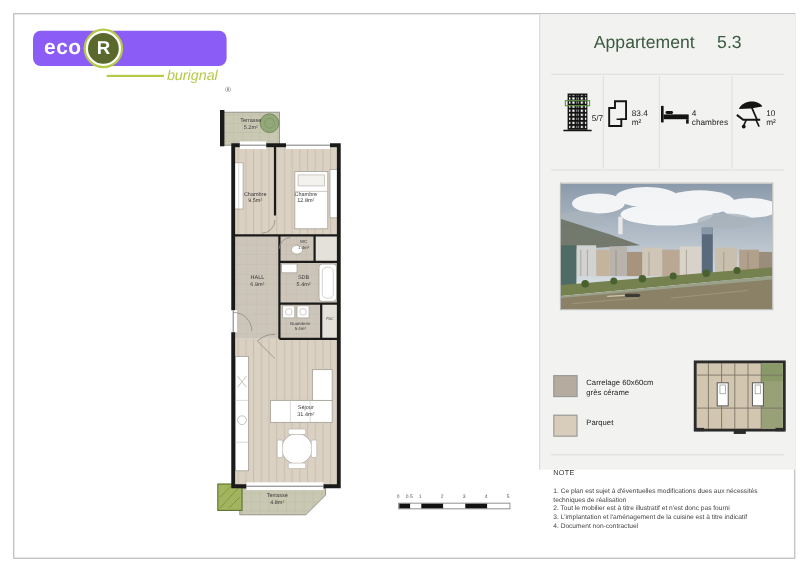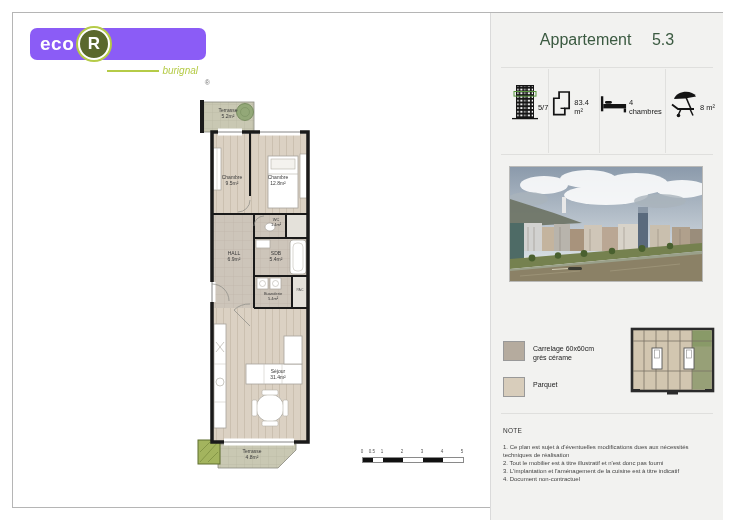--- a/index.html
+++ b/index.html
@@ -14,21 +14,21 @@
              background:#8b5cf6;border-radius:7px;padding:0 10px;color:#fff;
              font-weight:bold;font-size:19px;letter-spacing:.5px;}
   .logo-circle{width:36px;height:36px;border-radius:50%;background:#b5cb47;
                display:flex;align-items:center;justify-content:center;
                margin:0 2px;flex:0 0 auto;}
   .logo-circle-inner{width:28px;height:28px;border-radius:50%;background:#5a682c;
                border:2px solid #ffffff;display:flex;align-items:center;
                justify-content:center;color:#fff;font-weight:bold;font-size:17px;}
   .logo-sub{position:absolute;right:8px;bottom:4px;display:flex;align-items:center;gap:3px;}
   .logo-sub .bar{width:52px;height:2px;background:#b5cb47;}
-  .logo-sub .txt{font-size:10px;color:#b5cb47;font-style:italic;}
+  .logo-sub .txt{font-size:13px;color:#b5cb47;font-style:italic;}
   .logo-mark{position:absolute;right:-4px;bottom:-6px;font-size:7px;color:#777;}
 
   
   .plan{position:absolute;left:188px;top:96px;width:134px;height:380px;}
   .plan svg{position:absolute;left:0;top:0;}
   .rlabel{position:absolute;transform:translate(-50%,-50%);text-align:center;
           font-size:5px;line-height:6px;color:#3a3a3a;white-space:nowrap;}
   .rlabel.tiny{font-size:4px;line-height:5px;}
   .rlabel.micro{font-size:3.5px;line-height:4px;color:#555;}
 
@@ -36,21 +36,21 @@
   .scalebar{position:absolute;left:362px;top:449px;width:100px;height:18px;}
   .sb-labels span{position:absolute;top:0;transform:translateX(-50%);
                   font-size:4.5px;color:#555;}
   .sb-bar{position:absolute;left:0;top:8px;width:100px;height:4px;
           border:1px solid #8a8a8a;display:flex;background:#fff;}
   .sb-bar div{height:100%;}
   .sb-b{background:#111;}
   .sb-w{background:#fff;}
 
   
-  .panel{position:absolute;left:490px;top:13px;width:232px;height:507px;
+  .panel{position:absolute;left:490px;top:13px;width:232px;height:414px;
          background:#f2f2f0;border-left:1px solid #dadada;}
   .panel-title{position:absolute;top:18px;left:0;right:0;text-align:center;
                font-size:16px;color:#3b5a41;}
   .panel-title .num{margin-left:16px;}
   .hr{position:absolute;left:10px;right:10px;height:1px;background:#dfdfdd;}
   .hr1{top:54px;} .hr2{top:141px;} .hr3{top:400px;}
   .stats{position:absolute;top:56px;left:8px;right:8px;height:84px;display:flex;}
   .stat{flex:1;display:flex;align-items:center;
         justify-content:flex-end;padding-bottom:8px;border-right:1px solid #e0e0de;}
   .stat:last-child{border-right:none;}
@@ -302,21 +302,21 @@
       </div>
       <div class="stat">
         <svg width="32" height="29" viewBox="0 0 32 29">
           <path d="M6,10 C9,1.5 24,0.5 28,7.5 L17,9.5 Z" fill="#141414"></path>
           <line x1="17" y1="6" x2="23" y2="20" stroke="#141414" stroke-width="1.6"></line>
           <path d="M4,15.5 L10,20 L26,20" fill="none" stroke="#141414" stroke-width="1.9"></path>
           <line x1="13" y1="20" x2="10" y2="26.5" stroke="#141414" stroke-width="1.5"></line>
           <line x1="22" y1="20" x2="25" y2="26.5" stroke="#141414" stroke-width="1.5"></line>
           <circle cx="10.5" cy="26.5" r="1.8" fill="#141414"></circle>
         </svg>
-        <div class="stat-label">8 m²</div>
+        <div class="stat-label">10 m²</div>
       </div>
     </div>
     <div class="hr hr2"></div>
 
     <div class="photo">
       <svg width="192" height="114" viewBox="0 0 192 114">
         <defs>
           <linearGradient id="pat-sky" x1="0" y1="0" x2="0" y2="1">
             <stop offset="0" stop-color="#8b9aab"></stop>
               <stop offset="1" stop-color="#d6dde2"></stop>

